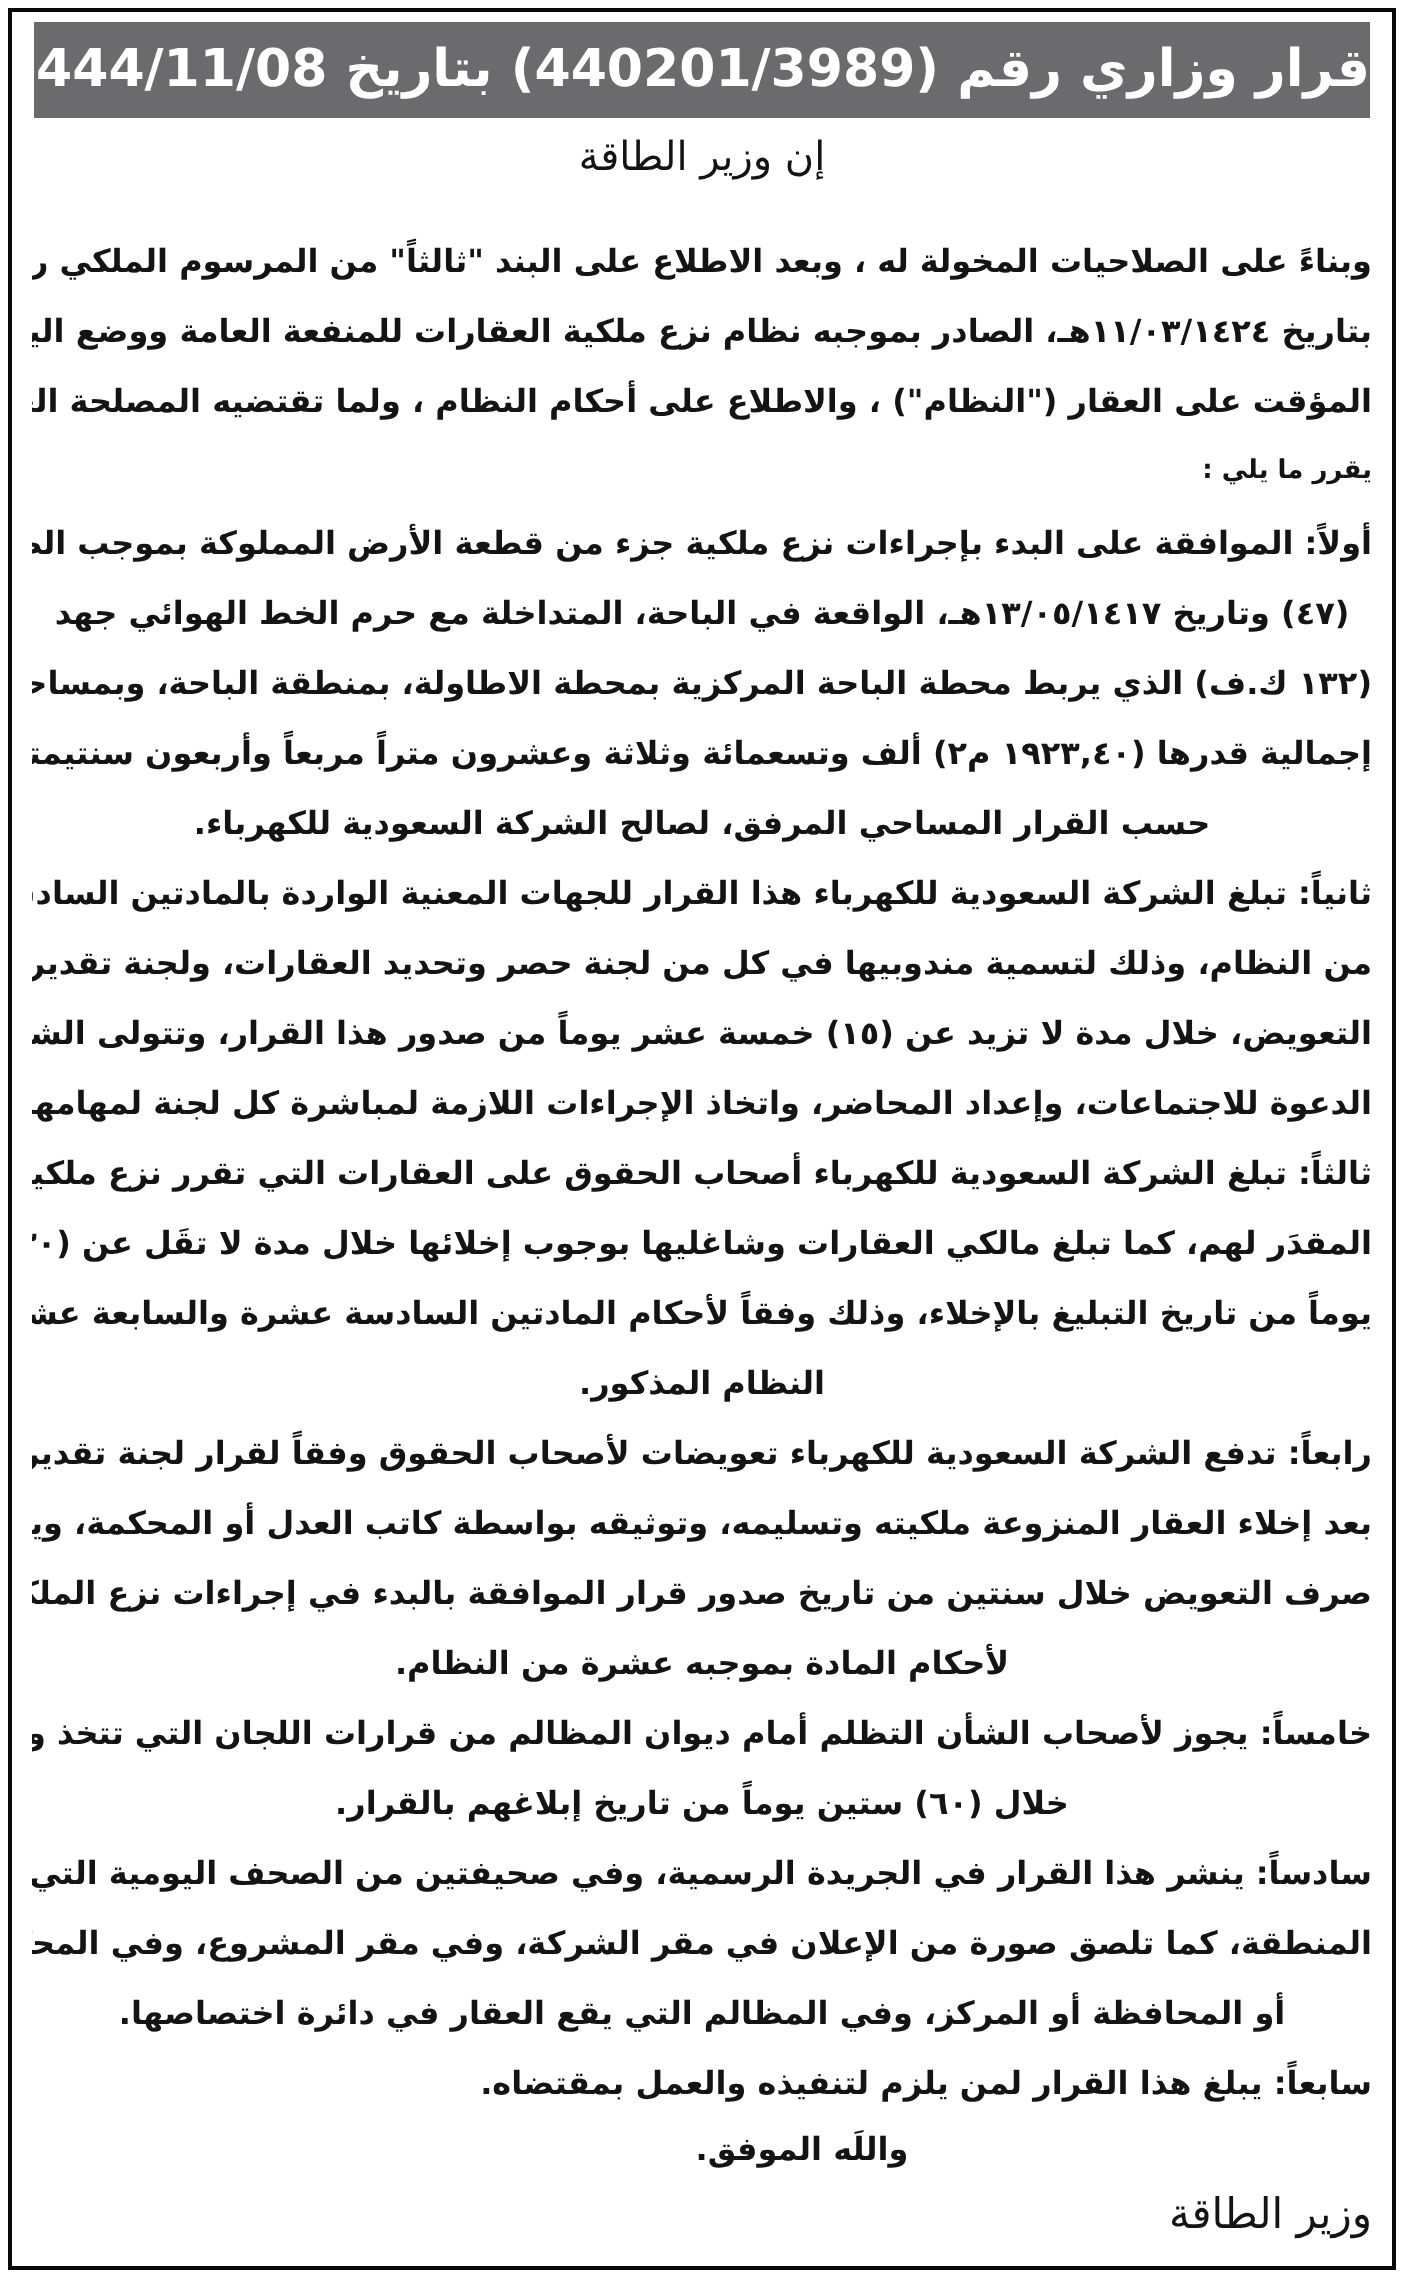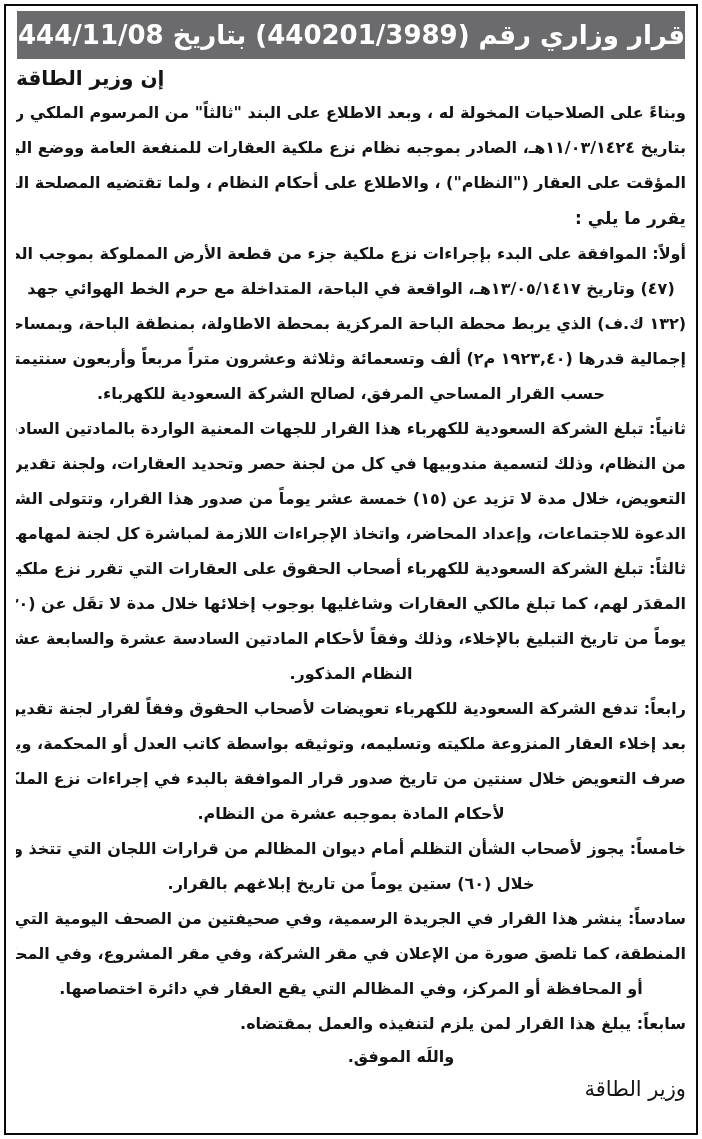--- a/index.html
+++ b/index.html
@@ -30,40 +30,40 @@
     text-align: center;
     font-weight: bold;
     font-size: 26px;
     height: 48px;
     line-height: 48px;
     margin: 1px 1px 4px 1px;
     white-space: nowrap;
     overflow: hidden;
   }
   .subheader {
-    text-align: left;
-    font-weight: bold;
+    text-align: center;
+    font-weight: normal;
     font-size: 20px;
     line-height: 30px;
-    margin-bottom: 2px;
+    margin-bottom: 20px;
   }
   .doc-line {
     font-weight: bold;
     font-size: 16px;
     line-height: 35px;
     white-space: nowrap;
     overflow: hidden;
     text-align: center;
   }
   .doc-line-first {
     text-align: right;
   }
   .decree-intro {
     font-weight: bold;
-    font-size: 17px;
+    font-size: 13px;
     line-height: 36px;
     text-align: right;
   }
   .closing {
     font-weight: bold;
     font-size: 16px;
     line-height: 32px;
     text-align: center;
     transform: translateX(50px);
   }

